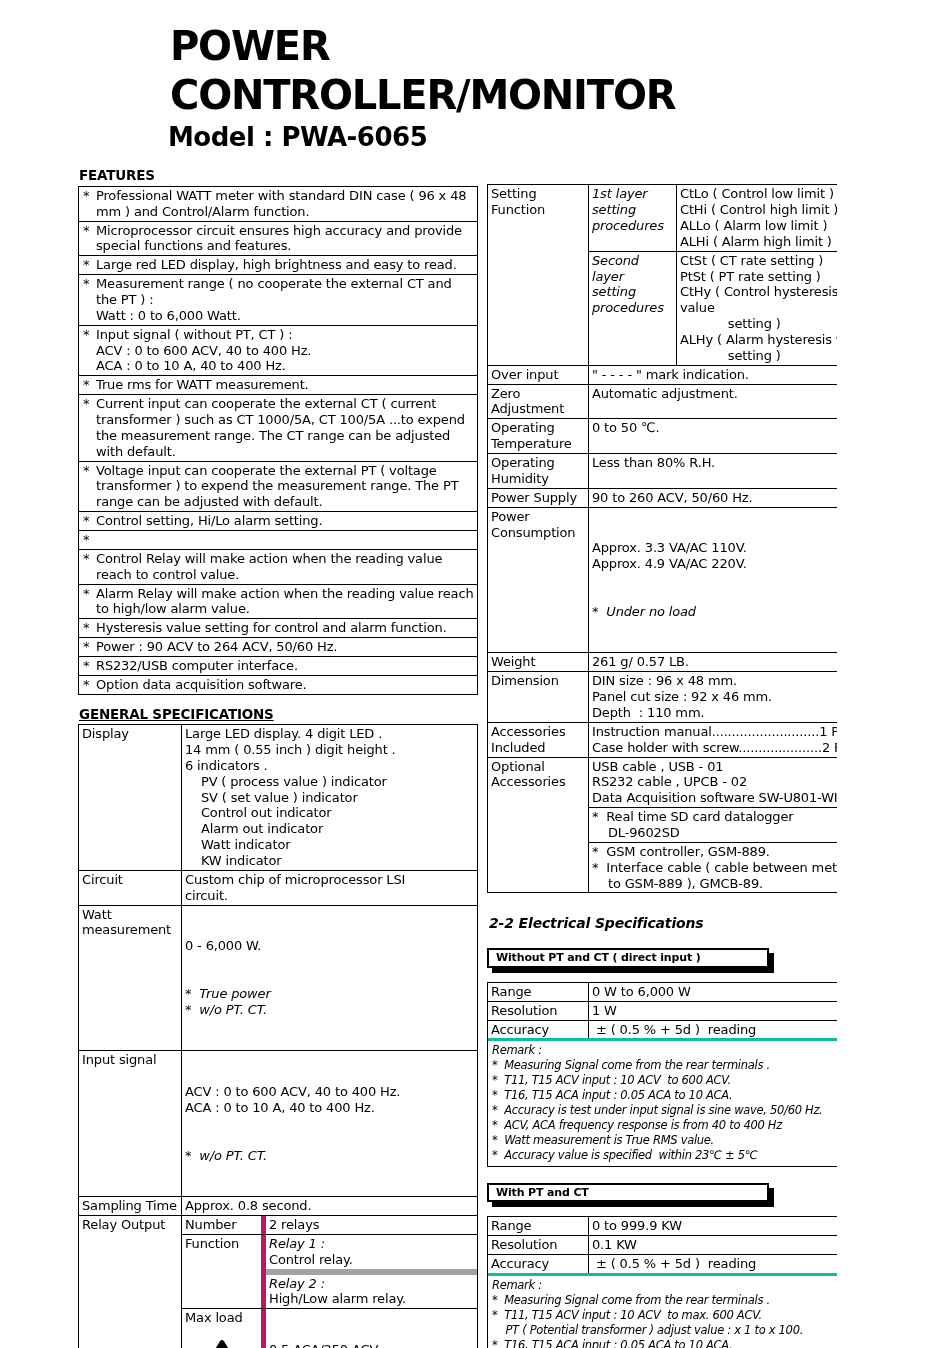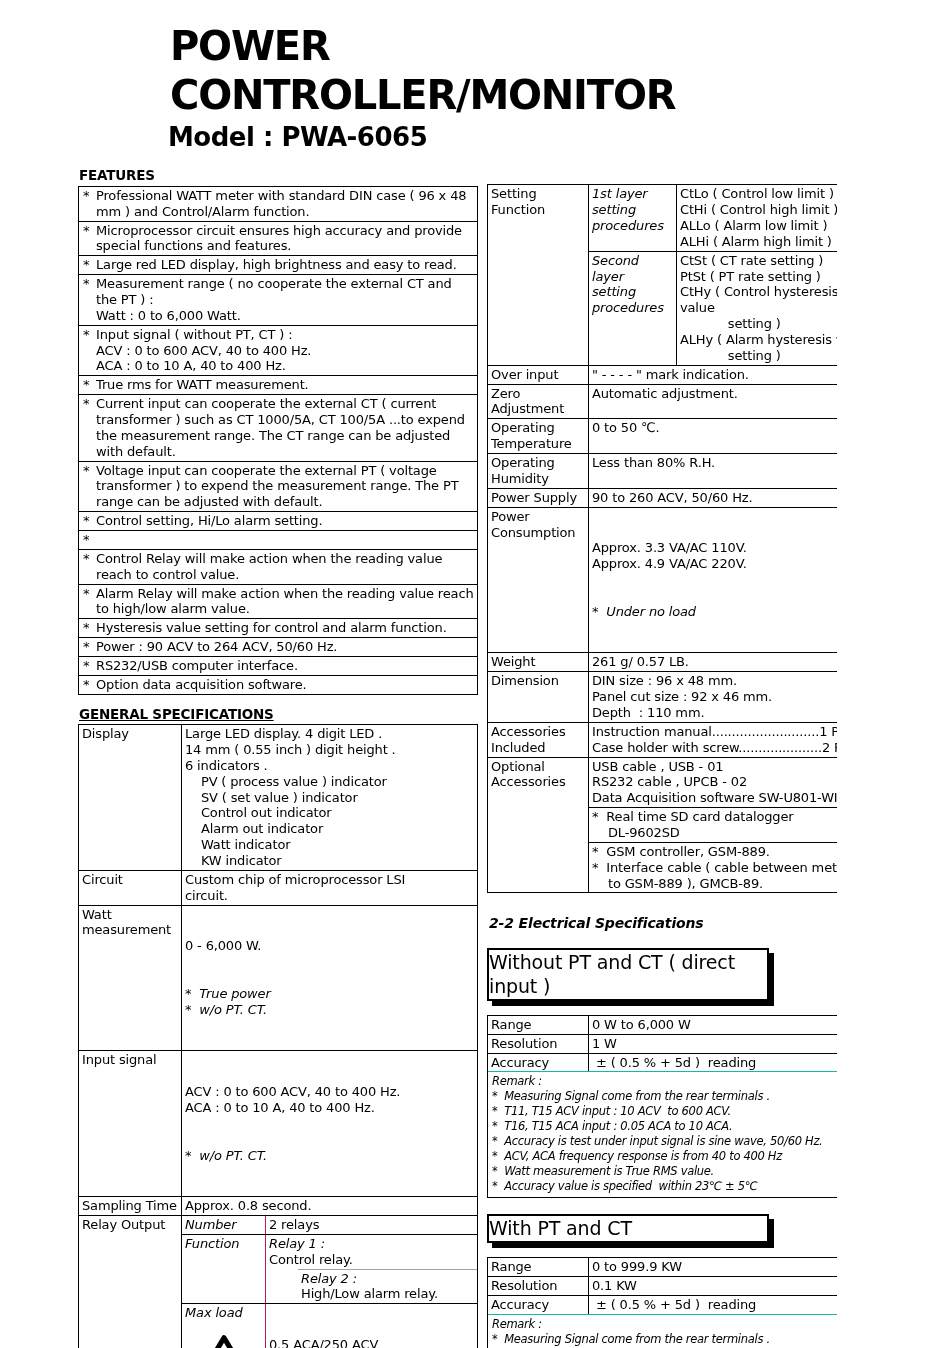--- a/index.html
+++ b/index.html
@@ -37,49 +37,49 @@
   .row { display: flex; align-items: stretch; }
   .row + .row { border-top: 1px solid #000; }
   .label { width: 103px; flex: none; border-right: 1px solid #000; white-space: pre-wrap; padding: 1px 3px; }
   .value { flex: 1; white-space: pre-wrap; padding: 1px 3px; }
   .note  { font-style: italic; }
 
   
   .subtable { flex: 1; display: flex; flex-direction: column; justify-content: flex-end; }
   .subrow { display: flex; }
   .subrow + .subrow { border-top: 1px solid #000; }
-  .sublabel { width: 84px; flex: none; border-right: 1px solid #be185d; padding: 1px 3px; white-space: pre-wrap; font-style: italic; }
+  .sublabel { width: 84px; flex: none; border-right: 5px solid #be185d; padding: 1px 3px; white-space: pre-wrap; }
   .subvalue { flex: 1; padding: 1px 3px; white-space: pre-wrap; }
   .fnstack { flex: 1; display: flex; flex-direction: column; }
   .fnpart { padding: 1px 3px; }
-  .fnpart + .fnpart { border-top: 1px solid #a3a3a3; margin-left: 32px; }
+  .fnpart + .fnpart { border-top: 6px solid #a3a3a3; }
   .fntitle { font-style: italic; }
   .maxcell { display: flex; flex-direction: column; }
   .tri { margin: 12px auto 4px auto; display: block; }
 
   
   .w101 { width: 101px; }
   .setlabel { width: 88px; flex: none; border-right: 1px solid #000; padding: 1px 3px; font-style: italic; white-space: pre-wrap; }
   .optpart { padding: 1px 3px; white-space: pre-wrap; }
   .optpart + .optpart { border-top: 1px solid #000; }
 
   
   .elec-heading { font-weight: bold; font-style: italic; font-size: 14px; margin: 22px 0 0 2px; }
   .box-title {
     width: 282px;
     border: 2px solid #000;
     box-shadow: 5px 5px 0 0 #000;
-    font-weight: normal;
-    font-size: 19px;
-    padding: 1px 0;
+    font-weight: bold;
+    font-size: 11px;
+    padding: 1px 7px;
     margin: 16px 0 14px 0;
     background: #fff;
   }
   .remark {
-    border-top: 1px solid #14b8a6;
+    border-top: 3px solid #14b8a6;
     padding: 2px 4px 3px;
     font-style: italic;
     font-size: 11.5px;
     letter-spacing: -0.3px;
     line-height: 1.3;
     white-space: pre-wrap;
   }
 </style>
 </head>
 <body>

